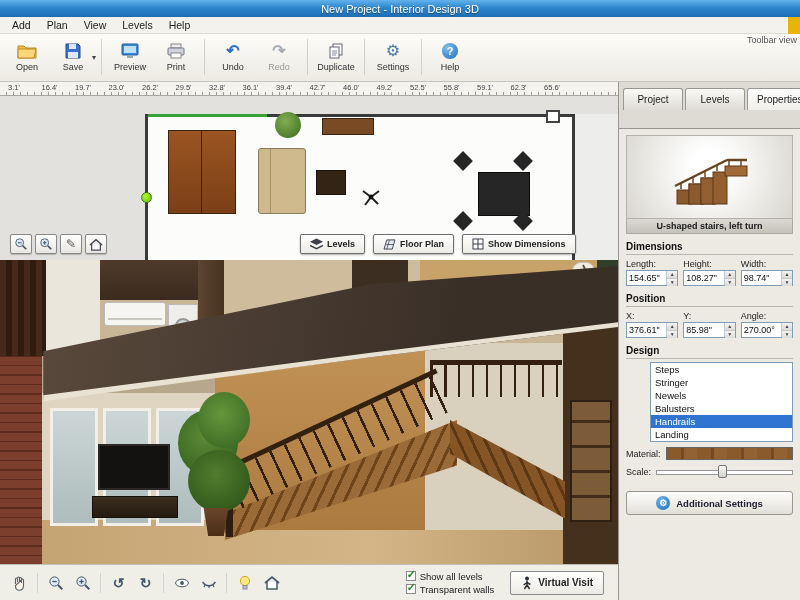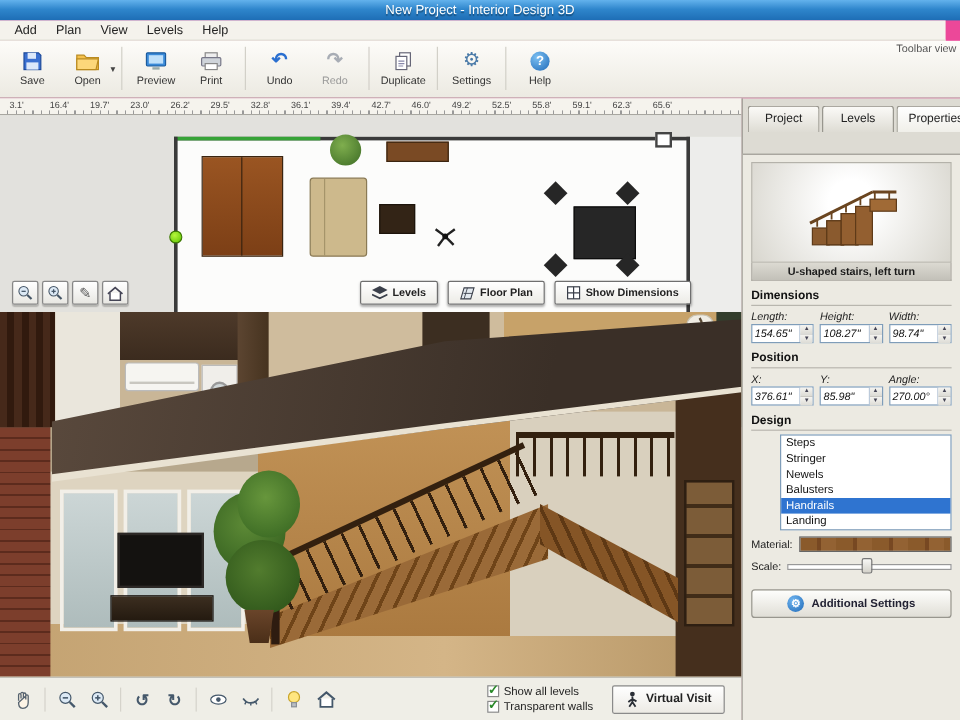--- a/index.html
+++ b/index.html
@@ -1,18 +1,18 @@
 <!DOCTYPE html>
 <html><head>
 <meta charset="utf-8">
 <style>
   * { box-sizing: border-box; margin: 0; padding: 0; }
   html,body { width: 800px; height: 600px; overflow: hidden; }
   body { font-family: "Liberation Sans", sans-serif; background: #d4d0c8; position: relative; }
-  #app { position: absolute; inset: 0; width: 800px; height: 600px; background: #ec4899; }
+  #app { position: absolute; inset: 0; width: 800px; height: 600px; background: #eab308; }
   .abs { position: absolute; }
 
   
   .titlebar { position: absolute; top:0; left:0; right:0; height:17px;
     background: linear-gradient(#63b2ec,#2f86cc 45%,#1d6db5); color:#fff; font-size:11px;
     display:flex; align-items:center; justify-content:center; text-shadow:0 1px 1px rgba(0,0,0,.4); }
 
   
   .menubar { position:absolute; top:17px; left:0; right:12px; height:17px; background:#f4f2ec;
     border-bottom:1px solid #dddbd3; display:flex; align-items:center; padding-left:4px;
@@ -84,21 +84,21 @@
   .tab { flex:0 0 auto; min-width:60px; padding:0 9px; height:22px; display:flex; align-items:center;
     justify-content:center; font-size:10px; color:#222; background:linear-gradient(#fbfaf7,#dedcd4);
     border:1px solid #98968e; border-bottom:none; border-radius:3px 3px 0 0; white-space:nowrap; }
   .tab.active { background:linear-gradient(#ffffff,#f0efe9); }
   .panel-body { flex:1; border-top:1px solid #98968e; background:#eceae2; padding:6px 7px; overflow:hidden; }
   .preview { height:84px; background:radial-gradient(circle at 50% 40%, #ffffff 20%, #d8d6ce);
     border:1px solid #b4b2aa; display:flex; align-items:center; justify-content:center; }
   .preview-cap { height:15px; background:linear-gradient(#dcdad2,#c3c1b9); border:1px solid #acaaa2;
     border-top:none; display:flex; align-items:center; justify-content:center; font-size:9px; font-weight:bold; color:#1a1a1a; }
   .sec { font-size:10px; font-weight:bold; color:#111; border-bottom:1px solid #b8b6ae; margin-top:7px; padding-bottom:2px; }
-  .fields { display:grid; grid-template-columns:1fr 1fr 1fr; column-gap:5px; margin-top:2px;font-style:italic; }
+  .fields { display:grid; grid-template-columns:1fr 1fr 1fr; column-gap:5px; margin-top:2px; }
   .flabel { font-size:9px; color:#222; margin:2px 0 1px; }
   .spin { display:flex; height:16px; border:1px solid #7f9db9; background:#fff; }
   .spin-val { flex:1; font-size:9px; padding:2px 0 0 2px; white-space:nowrap; overflow:hidden; color:#111; }
   .spin-btns { width:11px; display:flex; flex-direction:column; border-left:1px solid #bccada; }
   .spin-btns span { flex:1; font-size:5px; line-height:7px; text-align:center;
     background:linear-gradient(#f5f4f0,#dcdbd5); color:#445; border-bottom:1px solid #c9c8c2; }
   .spin-btns span:last-child { border-bottom:none; }
   .listbox { border:1px solid #7f9db9; background:#fff; margin-top:3px;margin-left:24px; }
   .list-item { font-size:9.5px; padding:1px 4px; color:#111; }
   .list-item.selected { background:#2f74d0; color:#fff; }
@@ -128,36 +128,36 @@
     <span class="menu-item">Add</span>
     <span class="menu-item">Plan</span>
     <span class="menu-item">View</span>
     <span class="menu-item">Levels</span>
     <span class="menu-item">Help</span>
   </div>
 
   <div class="toolbar">
     <div class="tb-btn">
       <span class="ic">
+        <svg width="20" height="16" viewBox="0 0 20 16">
+            <path d="M1 3h6l2 2h10v10H1z" fill="#f5c04a" stroke="#b98a20"></path>
+            <path d="M1 6h18l-2 9H1z" fill="#fcd77a" stroke="#b98a20"></path>
+          </svg>
+      </span>
+      <span>Open</span>
+    </div>
+    <div class="tb-btn">
+      <span class="ic">
         <svg width="16" height="16" viewBox="0 0 16 16">
             <path d="M1 1h12l2 2v12H1z" fill="#3a6fd0" stroke="#1e4a9a"></path>
             <rect x="4" y="1" width="7" height="5" fill="#dce8fa"></rect>
             <rect x="3" y="9" width="10" height="6" fill="#dce8fa"></rect>
           </svg>
       </span>
       <span>Save</span>
-    </div>
-    <div class="tb-btn">
-      <span class="ic">
-        <svg width="20" height="16" viewBox="0 0 20 16">
-            <path d="M1 3h6l2 2h10v10H1z" fill="#f5c04a" stroke="#b98a20"></path>
-            <path d="M1 6h18l-2 9H1z" fill="#fcd77a" stroke="#b98a20"></path>
-          </svg>
-      </span>
-      <span>Open</span>
     </div>
     <span class="drop-arrow">▾</span>
     <div class="tb-sep"></div>
     <div class="tb-btn">
       <span class="ic">
         <svg width="18" height="16" viewBox="0 0 18 16">
             <rect x="1" y="1" width="16" height="11" rx="1" fill="#3a8ad8" stroke="#1d5c9e"></rect>
             <rect x="3" y="3" width="12" height="7" fill="#bfe0fa"></rect>
             <rect x="6" y="13" width="6" height="2" fill="#9aa"></rect>
           </svg>

